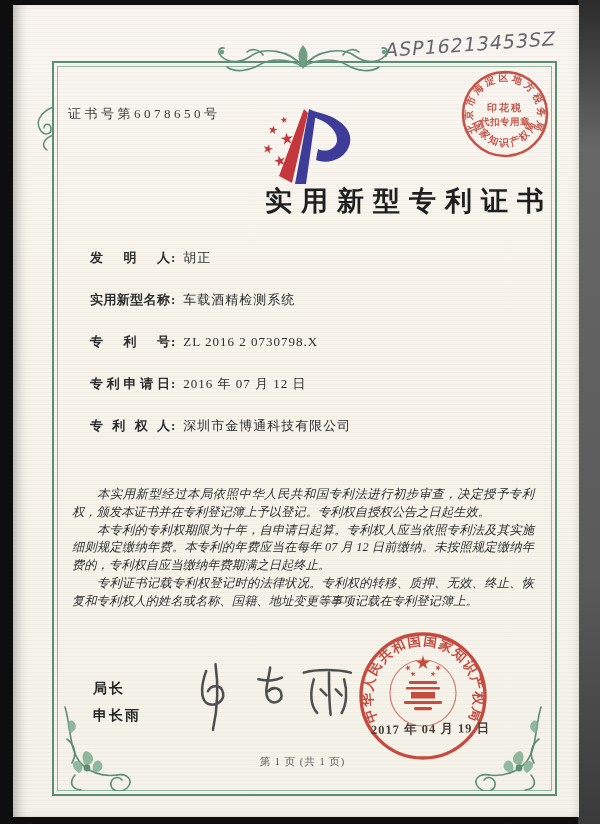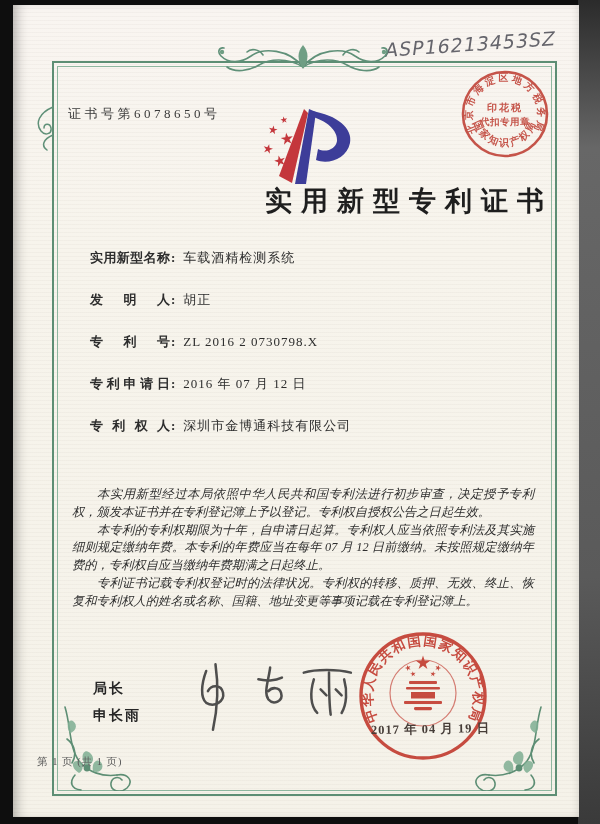--- a/index.html
+++ b/index.html
@@ -29,21 +29,21 @@
   .field-row{height:42px;line-height:20px;}
   .f-label{display:inline-block;width:80px;text-align:justify;text-align-last:justify;font-weight:600;}
   .f-colon{margin:0 8px 0 1px;font-weight:600;}
   .f-value{letter-spacing:1px;}
   .paragraphs{position:absolute;left:59px;top:481px;width:462px;font-size:12.3px;
          line-height:17.8px;color:#2e2e2e;text-align:justify;}
   .paragraphs p{margin:0;text-indent:25px;font-style:italic;}
   .director{position:absolute;left:80px;top:670px;font-size:14px;color:#262626;
          font-weight:600;letter-spacing:2px;line-height:27px;}
   .signature{position:absolute;left:168px;top:648px;width:185px;height:88px;opacity:.9;}
-  .footer{position:absolute;left:24px;top:750px;width:501px;text-align:left;
+  .footer{position:absolute;left:39px;top:750px;width:501px;text-align:center;
          font-size:10.5px;color:#5a5a5a;letter-spacing:1px;}
   
   .tax-stamp{position:absolute;left:437px;top:54px;width:110px;height:110px;
          mix-blend-mode:multiply;opacity:.92;}
   .office-seal{position:absolute;left:335px;top:616px;width:150px;height:150px;
          mix-blend-mode:multiply;opacity:.93;}
   .seal-date{position:absolute;left:358px;top:716px;font-size:12.5px;color:#463d38;
          letter-spacing:1px;transform:rotate(-1deg);z-index:6;font-weight:600;}
   svg text{font-family:"Liberation Serif","DejaVu Serif",serif;}
 </style>
@@ -130,24 +130,24 @@
         <use href="#star" transform="translate(55,34) scale(6.4) rotate(-8)"></use>
         <use href="#star" transform="translate(36,44) scale(5) rotate(14)"></use>
         <use href="#star" transform="translate(48,56) scale(5.8) rotate(-15)"></use>
       </g>
     </svg>
 
     <div class="title">实用新型专利证书</div>
 
     <div class="fields">
       <div class="field-row">
+        <span class="f-label">发明人</span><span class="f-colon">:</span><span class="f-value">胡正</span>
+      </div>
+      <div class="field-row">
         <span class="f-label">实用新型名称</span><span class="f-colon">:</span><span class="f-value">车载酒精检测系统</span>
-      </div>
-      <div class="field-row">
-        <span class="f-label">发明人</span><span class="f-colon">:</span><span class="f-value">胡正</span>
       </div>
       <div class="field-row">
         <span class="f-label">专利号</span><span class="f-colon">:</span><span class="f-value">ZL 2016 2 0730798.X</span>
       </div>
       <div class="field-row">
         <span class="f-label">专利申请日</span><span class="f-colon">:</span><span class="f-value">2016 年 07 月 12 日</span>
       </div>
       <div class="field-row">
         <span class="f-label">专利权人</span><span class="f-colon">:</span><span class="f-value">深圳市金博通科技有限公司</span>
       </div>

